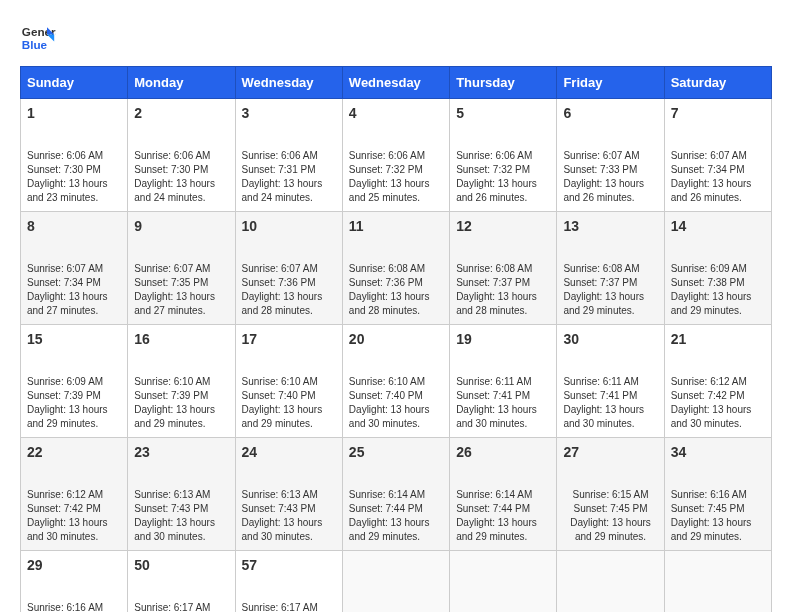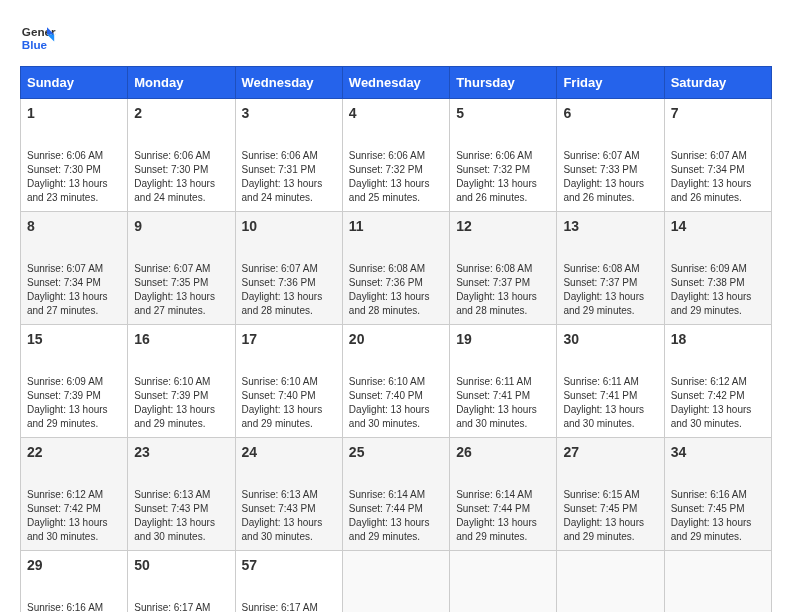--- a/index.html
+++ b/index.html
@@ -251,21 +251,21 @@
 and 30 minutes.</div>
         </td>
         <td>
           <span class="day-num">30</span>
           <div class="day-info" style="white-space: pre-line;">Sunrise: 6:11 AM
 Sunset: 7:41 PM
 Daylight: 13 hours
 and 30 minutes.</div>
         </td>
         <td>
-          <span class="day-num">18</span>
+          <span class="day-num">21</span>
           <div class="day-info" style="white-space: pre-line;">Sunrise: 6:12 AM
 Sunset: 7:42 PM
 Daylight: 13 hours
 and 30 minutes.</div>
         </td>
       </tr>
       <tr>
         <td>
           <span class="day-num">22</span>
           <div class="day-info" style="white-space: pre-line;">Sunrise: 6:12 AM
@@ -296,21 +296,21 @@
         </td>
         <td>
           <span class="day-num">26</span>
           <div class="day-info" style="white-space: pre-line;">Sunrise: 6:14 AM
 Sunset: 7:44 PM
 Daylight: 13 hours
 and 29 minutes.</div>
         </td>
         <td>
           <span class="day-num">27</span>
-          <div class="day-info" style="white-space: pre-line;">Sunrise: 6:15 AM
+          <div class="day-info" style="white-space: pre-line; text-align: center;">Sunrise: 6:15 AM
 Sunset: 7:45 PM
 Daylight: 13 hours
 and 29 minutes.</div>
         </td>
         <td>
           <span class="day-num">34</span>
           <div class="day-info" style="white-space: pre-line;">Sunrise: 6:16 AM
 Sunset: 7:45 PM
 Daylight: 13 hours
 and 29 minutes.</div>

